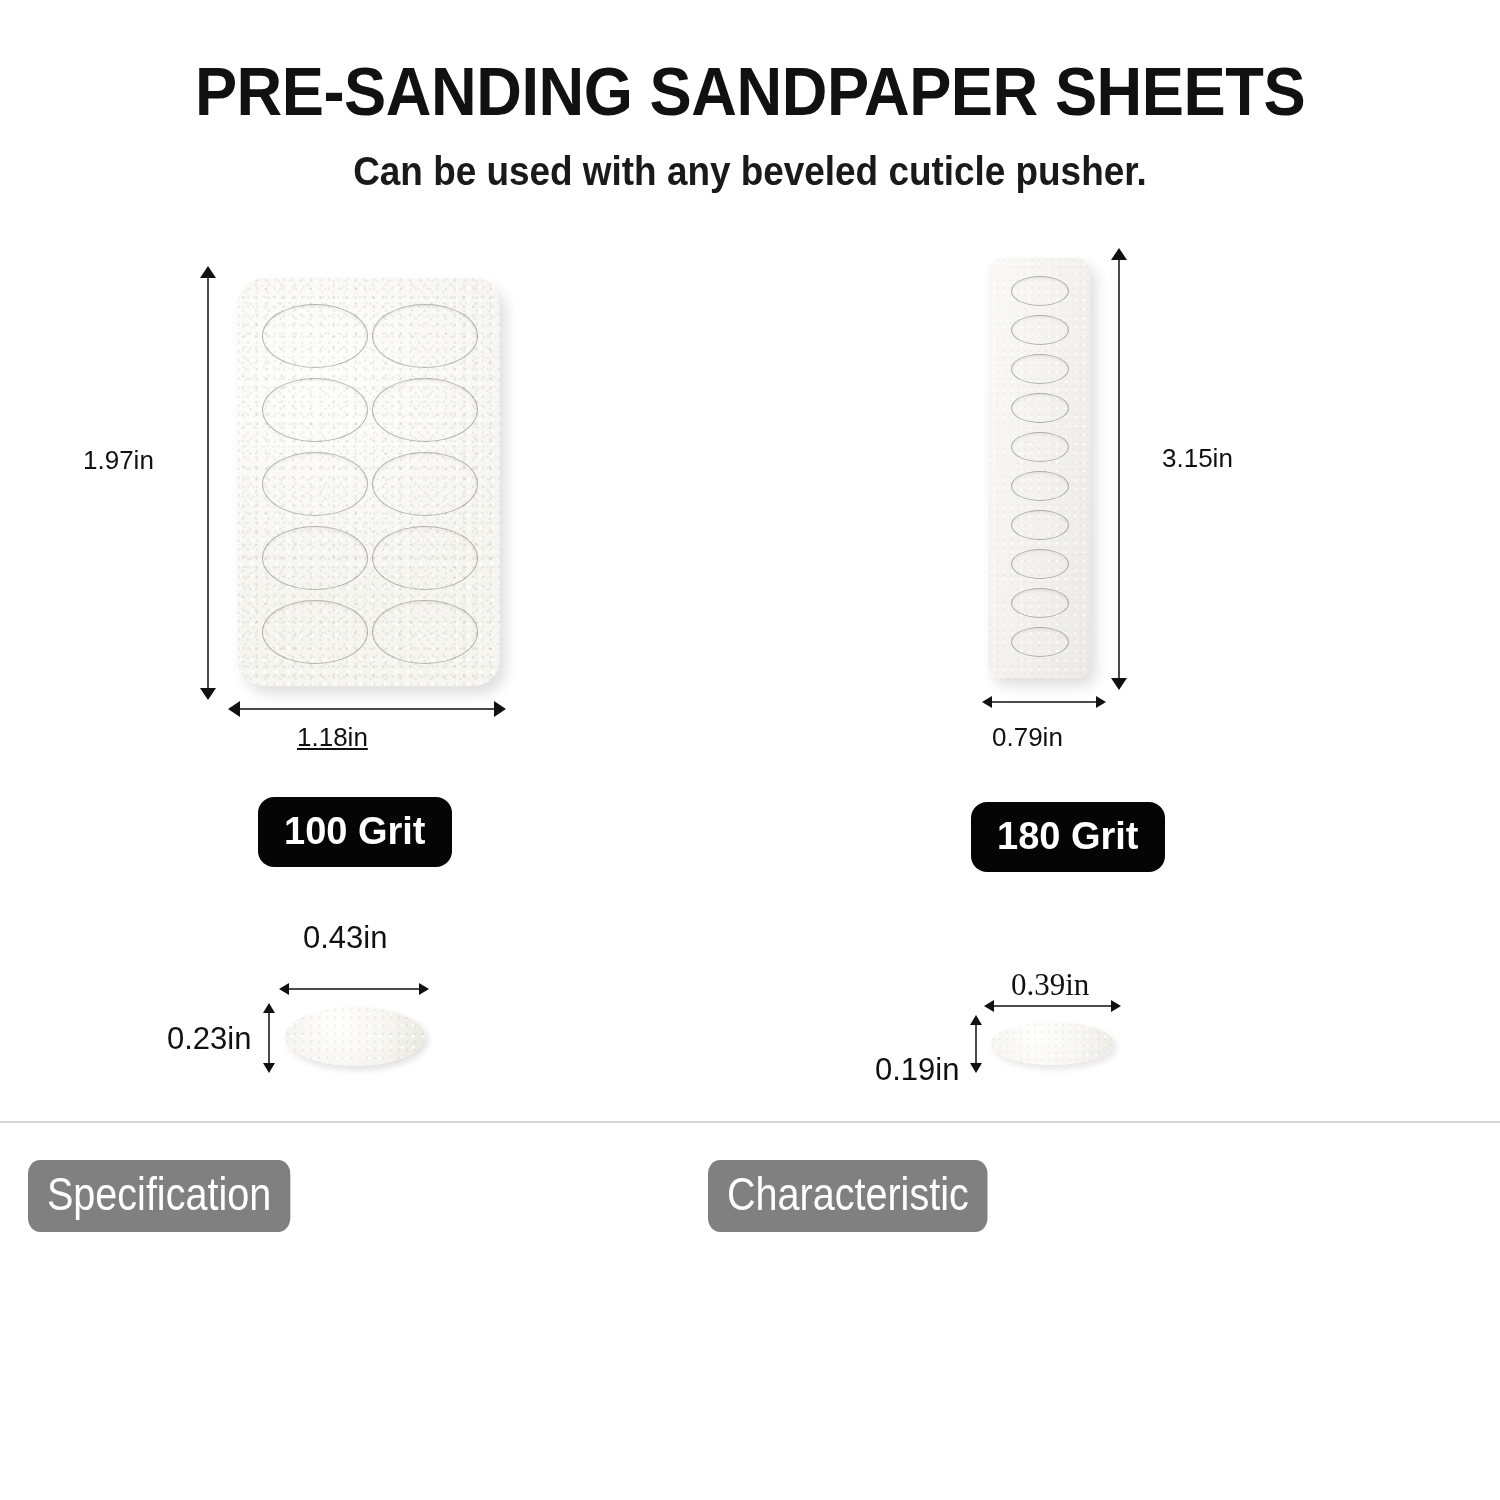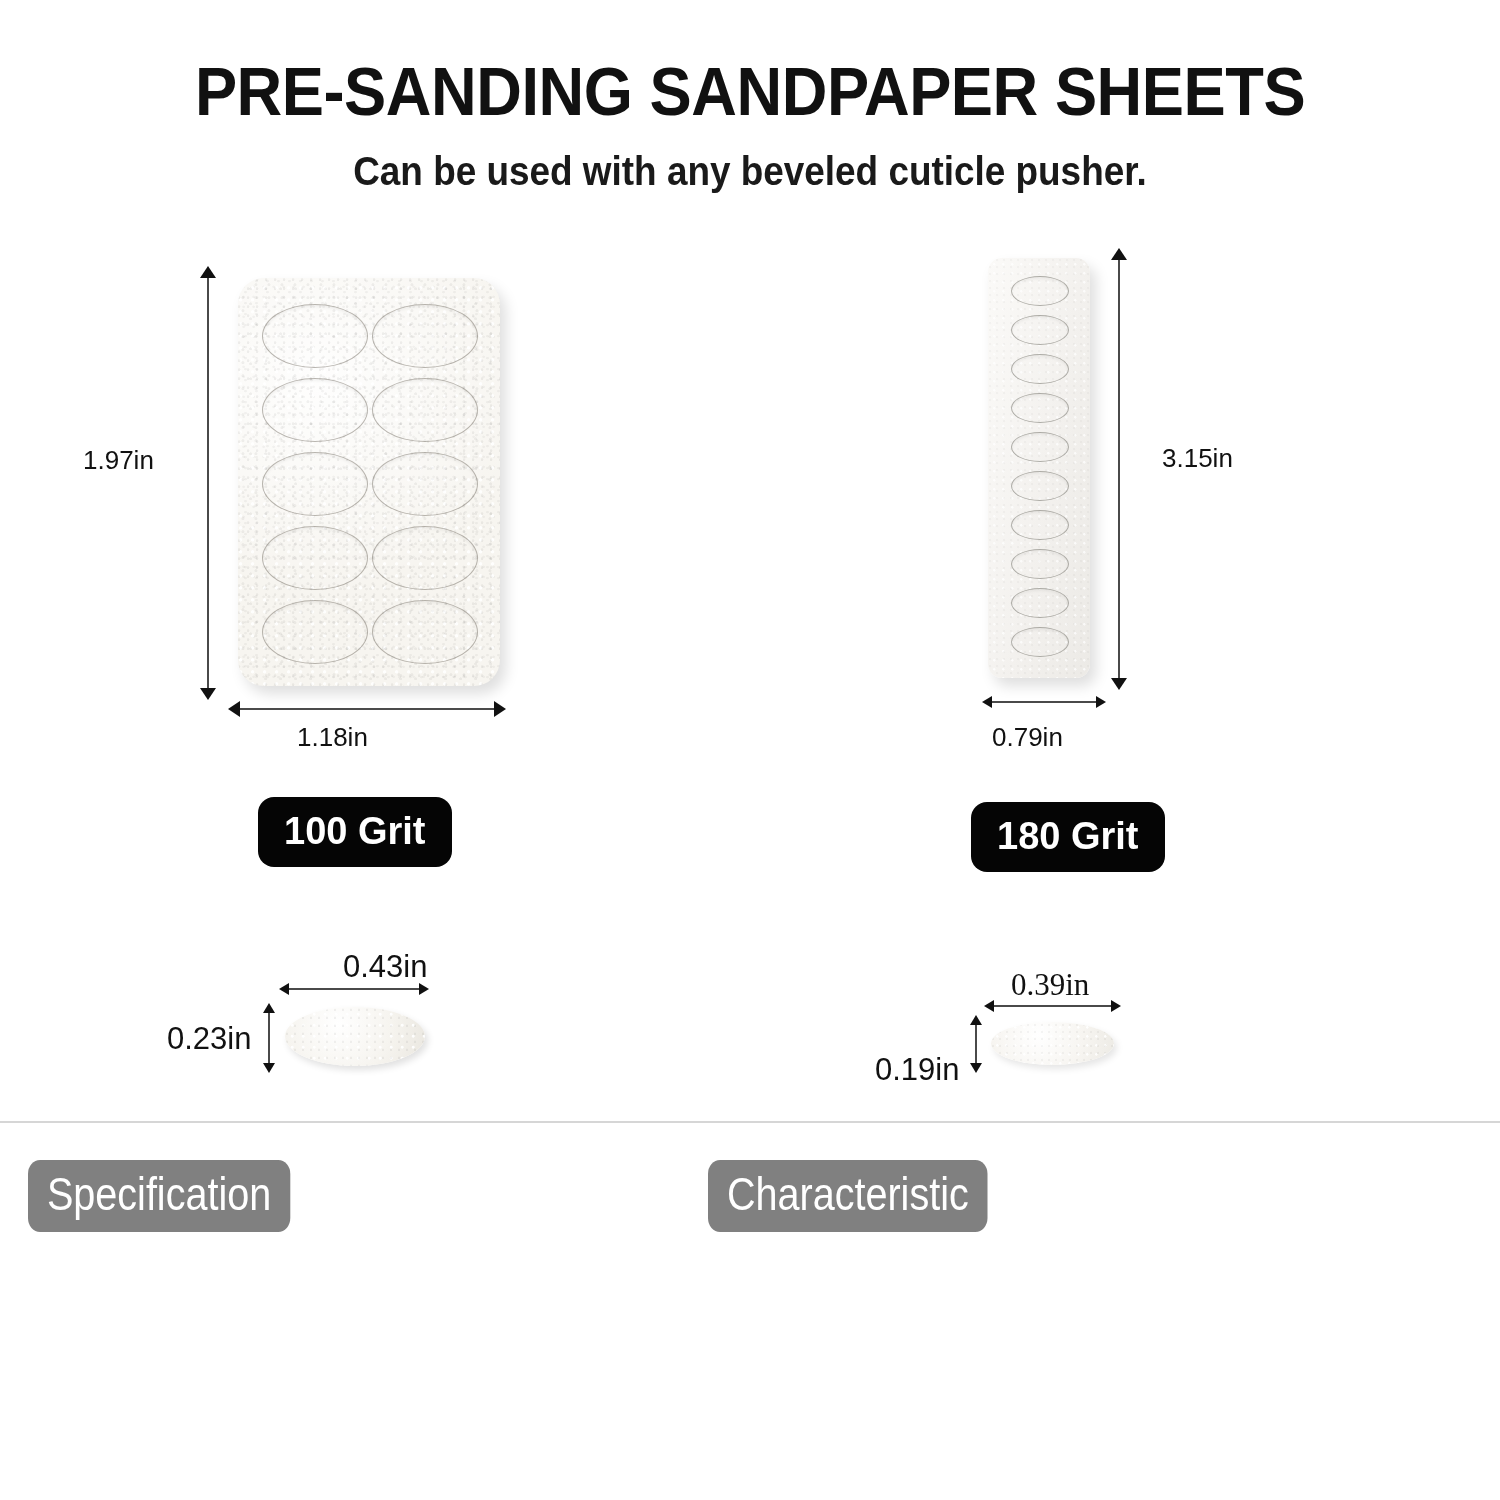--- a/index.html
+++ b/index.html
@@ -264,21 +264,21 @@
       <div class="oval" style="left:134px; top:248px; width:104px; height:62px;"></div>
       <div class="oval" style="left:24px;  top:322px; width:104px; height:62px;"></div>
       <div class="oval" style="left:134px; top:322px; width:104px; height:62px;"></div>
     </div>
   </div>
 
   <div class="dim-v" style="left:207px; top:277px; height:412px;"></div>
   <div class="dim-label big" style="left:83px; top:445px;">1.97in</div>
 
   <div class="dim-h" style="left:239px; top:708px; width:256px;"></div>
-  <div class="dim-label big" style="left:297px; top:722px;">1.18in</div>
+  <div class="dim-label big" style="left:297px; top:722px;text-decoration:underline;">1.18in</div>
 
   <div class="grit-badge" id="badge-100">100 Grit</div>
 
   <div class="sheet" id="sheet-180">
     <div class="oval-grid">
       <div class="oval" style="left:23px; top:18px;  width:56px; height:28px;"></div>
       <div class="oval" style="left:23px; top:57px;  width:56px; height:28px;"></div>
       <div class="oval" style="left:23px; top:96px;  width:56px; height:28px;"></div>
       <div class="oval" style="left:23px; top:135px; width:56px; height:28px;"></div>
       <div class="oval" style="left:23px; top:174px; width:56px; height:28px;"></div>
@@ -303,21 +303,21 @@
               background: radial-gradient(circle at 38% 30%, #ffffff 0%, #f6f4ef 55%, #e9e6df 100%);
               box-shadow: 3px 4px 7px rgba(0,0,0,0.12);"></div>
   <div style="position:absolute; left:285px; top:1007px; width:140px; height:59px;
               border-radius:50%; pointer-events:none;
               background-image:
                 radial-gradient(circle at 25% 35%, rgba(0,0,0,0.05) 1px, transparent 1.5px),
                 radial-gradient(circle at 65% 65%, rgba(255,255,255,0.9) 1.2px, transparent 1.8px);
               background-size: 8px 8px, 11px 11px;"></div>
 
   <div class="dim-h thin" style="left:288px; top:988px; width:132px;"></div>
-  <div class="dim-label small" style="left:303px; top:949px;margin-left:40px;">0.43in</div>
+  <div class="dim-label small" style="left:303px; top:920px;">0.43in</div>
 
   <div class="dim-v thin" style="left:268px; top:1012px; height:52px;"></div>
   <div class="dim-label small" style="left:167px; top:1021px;">0.23in</div>
 
   <div style="position:absolute; left:991px; top:1022px; width:123px; height:43px;
               border-radius:50%;
               background: radial-gradient(circle at 38% 30%, #ffffff 0%, #f7f5f1 55%, #eceae4 100%);
               box-shadow: 3px 4px 7px rgba(0,0,0,0.10);"></div>
   <div style="position:absolute; left:991px; top:1022px; width:123px; height:43px;
               border-radius:50%; pointer-events:none;

